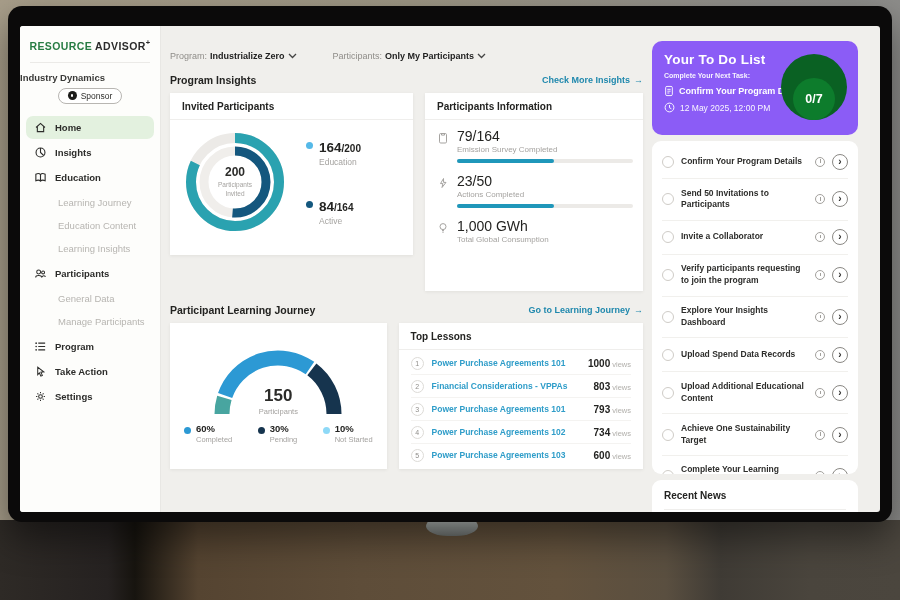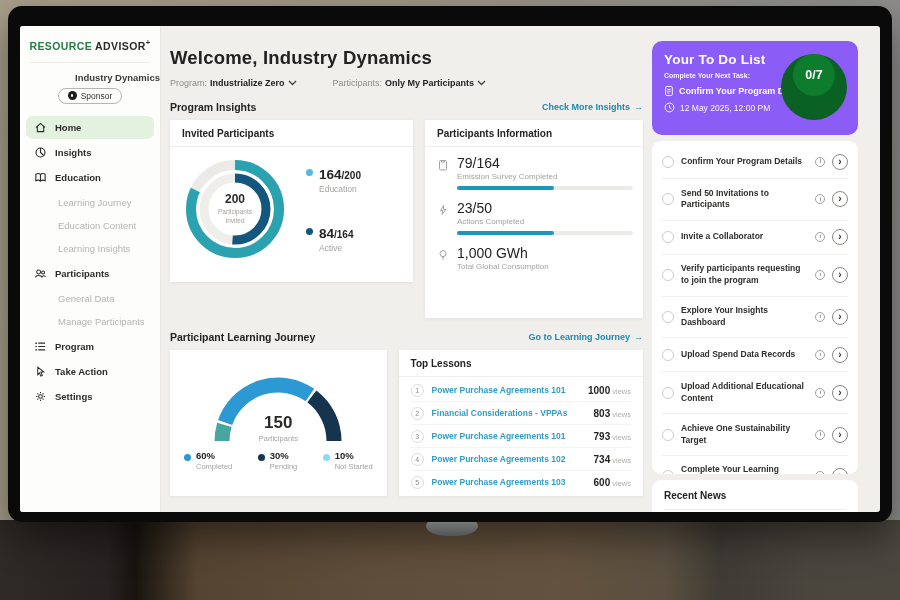--- a/index.html
+++ b/index.html
@@ -13,21 +13,21 @@
   .monitor{position:absolute;left:8px;top:6px;width:884px;height:516px;background:#0b0a0a;
     border-radius:14px;box-shadow:0 16px 36px rgba(0,0,0,.45);}
   .screen{position:absolute;left:12px;top:20px;width:860px;height:486px;background:#f0efec;border-radius:3px;overflow:hidden;}
 
   
   .sidebar{position:absolute;left:0;top:0;width:141px;height:100%;background:#fdfdfb;border-right:1px solid #e8e7e4;box-sizing:border-box;padding-top:12px;}
   .logo{text-align:center;font-size:10.5px;font-weight:bold;letter-spacing:.4px;}
   .logo .lg{color:#277c43}.logo .ld{color:#2b2b2b}
   .logo .lp{color:#2b2b2b;font-size:7.5px;vertical-align:super}
   .logo-divider{height:1px;background:#ebeae7;margin:10px 10px 9px;}
-  .org{text-align:right;font-size:9.5px;font-weight:bold;color:#3a3a38;}
+  .org{text-align:left;font-size:9.5px;font-weight:bold;color:#3a3a38;}
   .badge-row{display:flex;justify-content:center;margin-top:5px;}
   .badge-pill{display:inline-flex;align-items:center;gap:4px;border:1px solid #b8b6b2;border-radius:10px;padding:2px 9px;font-size:8.5px;color:#2f2f2d;background:#fff;cursor:default}
   .badge-dot{width:9px;height:9px;border-radius:50%;background:#1c1c1a;position:relative}
   .badge-dot::after{content:"";position:absolute;left:3px;top:2.5px;width:2.5px;height:3.5px;background:#fff;border-radius:1px}
   .nav{margin-top:12px}
   .nav-item{display:flex;align-items:center;gap:8px;margin:2px 6px;padding:5px 8px;font-size:9.5px;font-weight:bold;color:#2c2c2a;border-radius:7px;cursor:pointer}
   .nav-item.active{background:#e3f1df}
   .nav-sub{padding:6px 0 6px 38px;font-size:9.5px;color:#b7b5b1;cursor:pointer}
   .nav-ic{width:13px;height:13px;flex:none}
 
@@ -85,21 +85,21 @@
   .l-views{font-size:10px;font-weight:bold;color:#232321;white-space:nowrap}
   .l-suffix{font-size:7.5px;color:#b0aeaa;font-weight:normal;margin-left:2px}
 
   
   .right{position:absolute;left:632px;top:0;width:206px;height:100%;box-sizing:border-box;padding-top:15px;}
   .todo-card{position:relative;background:#8b5cf6;border-radius:10px;height:94px;box-sizing:border-box;padding:11px 12px;color:#fff;}
   .td-title{font-size:13.5px;font-weight:bold;letter-spacing:.2px}
   .td-sub{font-size:7px;margin-top:5px;opacity:.92;font-weight:bold}
   .td-next{display:flex;gap:5px;align-items:center;font-size:9px;font-weight:bold;margin-top:6px}
   .td-due{display:flex;gap:5px;align-items:center;font-size:8.5px;margin-top:5px;opacity:.95}
-  .ring{position:absolute;right:11px;top:13px;width:66px;height:66px;border-radius:50%;background:#0a6123;display:flex;align-items:flex-start;justify-content:center}
+  .ring{position:absolute;right:11px;top:13px;width:66px;height:66px;border-radius:50%;background:#0a6123;display:flex;align-items:flex-end;justify-content:center}
   .ring-inner{width:42px;height:42px;border-radius:50%;background:#0d7c2c;display:flex;align-items:center;justify-content:center;font-size:12.5px;font-weight:bold}
 
   .tasks-panel{margin-top:6px;background:#fff;border-radius:9px;box-sizing:border-box;padding:4px 10px 0;height:333px;overflow:hidden}
   .task{display:flex;align-items:center;gap:7px;padding:8.5px 0;border-bottom:1px solid #f1f0ed;cursor:pointer}
   .task.last{border-bottom:none}
   .t-check{width:12px;height:12px;border-radius:50%;border:1.5px solid #cfccc7;flex:none;box-sizing:border-box;background:#fff}
   .t-label{flex:1;font-size:8.5px;color:#2e2e2c;font-weight:bold;line-height:1.4}
   .t-clock{width:10px;height:10px;border-radius:50%;border:1px solid #a3a19d;position:relative;flex:none;box-sizing:border-box}
   .t-clock::after{content:"";position:absolute;left:3.8px;top:1.8px;width:1px;height:3.4px;background:#a3a19d}
   .t-go{width:16px;height:16px;border-radius:50%;border:1.5px solid #8a8884;color:#2e2e2c;display:flex;align-items:center;justify-content:center;font-size:10px;font-weight:bold;flex:none;box-sizing:border-box;cursor:pointer;line-height:1}
@@ -184,21 +184,20 @@
             <svg class="nav-ic" viewBox="0 0 14 14" fill="none" stroke="#2e2e2c" stroke-width="1.1">
                 <circle cx="7" cy="7" r="2"></circle>
                 <path d="M7 2.2 V3.6 M7 10.4 V11.8 M2.2 7 H3.6 M10.4 7 H11.8 M3.7 3.7 L4.7 4.7 M9.3 9.3 L10.3 10.3 M3.7 10.3 L4.7 9.3 M9.3 4.7 L10.3 3.7"></path>
               </svg>
             <span>Settings</span>
           </div>
         </div>
       </div>
 
       <div class="main">
-        <h1>Welcome, Industry Dynamics</h1>
         <div class="filters">
           <div class="filter">
             <span class="f-label">Program:</span>
             <span class="f-value">Industrialize Zero</span>
             <svg class="chev" width="9" height="6" viewBox="0 0 9 6">
                 <polyline points="1,1 4.5,4.5 8,1" fill="none" stroke="#444" stroke-width="1.3"></polyline>
               </svg>
           </div>
           <div class="filter">
             <span class="f-label">Participants:</span>

